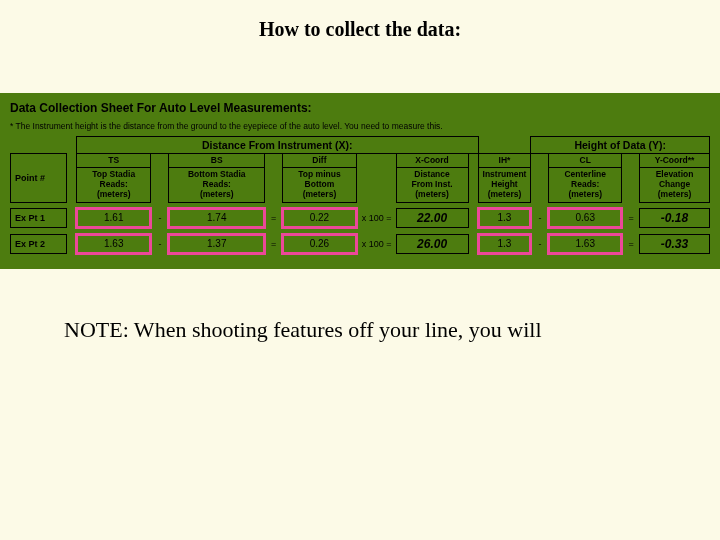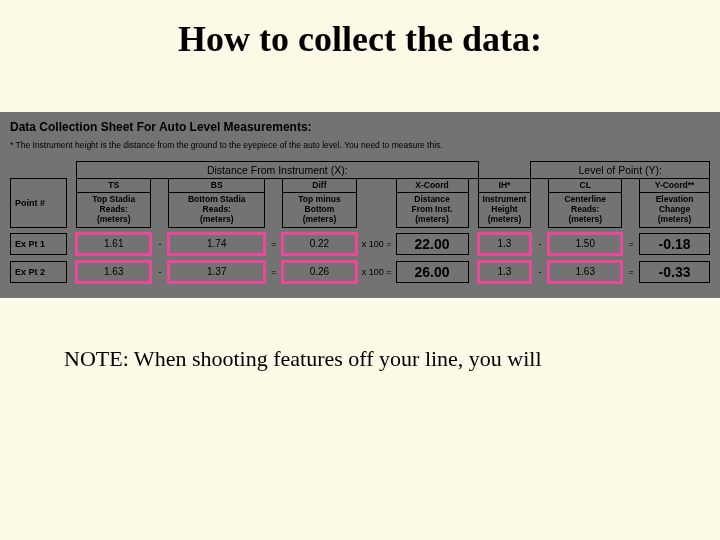--- a/index.html
+++ b/index.html
@@ -6,50 +6,50 @@
   body {
     margin: 0;
     width: 720px;
     height: 540px;
     background: #fcfae7;
     font-family: "Times New Roman", Times, serif;
     color: #000;
     overflow: hidden;
   }
   .title {
-    font-size: 36px;
+    font-size: 20px;
     font-weight: bold;
     text-align: center;
     padding: 18px 0 8px 0;
   }
   .sheet-band {
-    background: #737373;
+    background: #4d7c0f;
     width: 100%;
     padding: 8px 10px 14px 10px;
     font-family: Verdana, Arial, sans-serif;
     font-size: 9px;
     color: #000;
     margin-top: 44px;
   }
   .sheet-title {
     font-size: 12px;
     font-weight: bold;
     margin-bottom: 6px;
   }
-  .footnotes { font-size: 8.5px; line-height: 1.25; margin-bottom: 10px; }
+  .footnotes { font-size: 8.5px; line-height: 1.25; margin-bottom: 4px; }
   table.ds {
     border-collapse: collapse;
     width: 100%;
     font-family: Verdana, Arial, sans-serif;
   }
   table.ds td, table.ds th { padding: 2px 4px; }
   .group-head {
     border: 1px solid #000;
     text-align: center;
-    font-weight: normal;
+    font-weight: bold;
     font-size: 10.5px;
   }
   .col-head {
     border: 1px solid #000;
     text-align: center;
     font-weight: bold;
     font-size: 8.5px;
     line-height: 1.15;
     vertical-align: top;
     padding-top: 3px;
@@ -75,23 +75,24 @@
   .val {
     border: 3px solid #ec4899;
     text-align: center;
     font-size: 10px;
     min-width: 44px;
     height: 16px;
   }
   .val-hl {
     border: 1.5px solid #000;
     text-align: center;
-    font-size: 14px;
+    font-size: 12px;
     font-weight: bold;
     min-width: 48px;
+    font-style: italic;
   }
   .op { text-align: center; font-size: 9px; width: 18px; }
   .opn { text-align: center; font-size: 9px; width: 36px; white-space: nowrap; }
   .gap-row td { height: 6px; border: none; }
   .note {
     font-size: 22px;
     margin: 48px 0 0 64px;
     line-height: 1.18;
   }
 </style>
@@ -106,21 +107,21 @@
     <div>* The Instrument height is the distance from the ground to the eyepiece of the auto level.  You need to measure this.</div>
   </div>
 
   <table class="ds">
     <tbody>
         <tr>
       <td></td>
       <td class="spacer"></td>
       <td class="group-head" colspan="8">Distance From Instrument (X):</td>
       <td class="spacer"></td>
-      <td class="group-head" colspan="5">Level of Point (Y):</td>
+      <td class="group-head" colspan="5">Height of Data (Y):</td>
     </tr>
     <tr>
       <th class="point-head" rowspan="2">Point #</th>
       <td class="spacer" rowspan="2"></td>
       <th class="col-head">TS</th>
       <td rowspan="2"></td>
       <th class="col-head">BS</th>
       <td rowspan="2"></td>
       <th class="col-head">Diff</th>
       <td rowspan="2"></td>
@@ -152,21 +153,21 @@
       <td class="val">1.61</td>
       <td class="op">-</td>
       <td class="val">1.74</td>
       <td class="op">=</td>
       <td class="val">0.22</td>
       <td class="opn">x 100   =</td>
       <td class="val-hl">22.00</td>
       <td class="spacer"></td>
       <td class="val">1.3</td>
       <td class="op">-</td>
-      <td class="val">1.50</td>
+      <td class="val">0.63</td>
       <td class="op">=</td>
       <td class="val-hl">-0.18</td>
     </tr>
 
     <tr class="gap-row">
           <td colspan="15"></td>
         </tr>
 
     <tr>
       <td class="rowlabel">Ex Pt 2</td>

